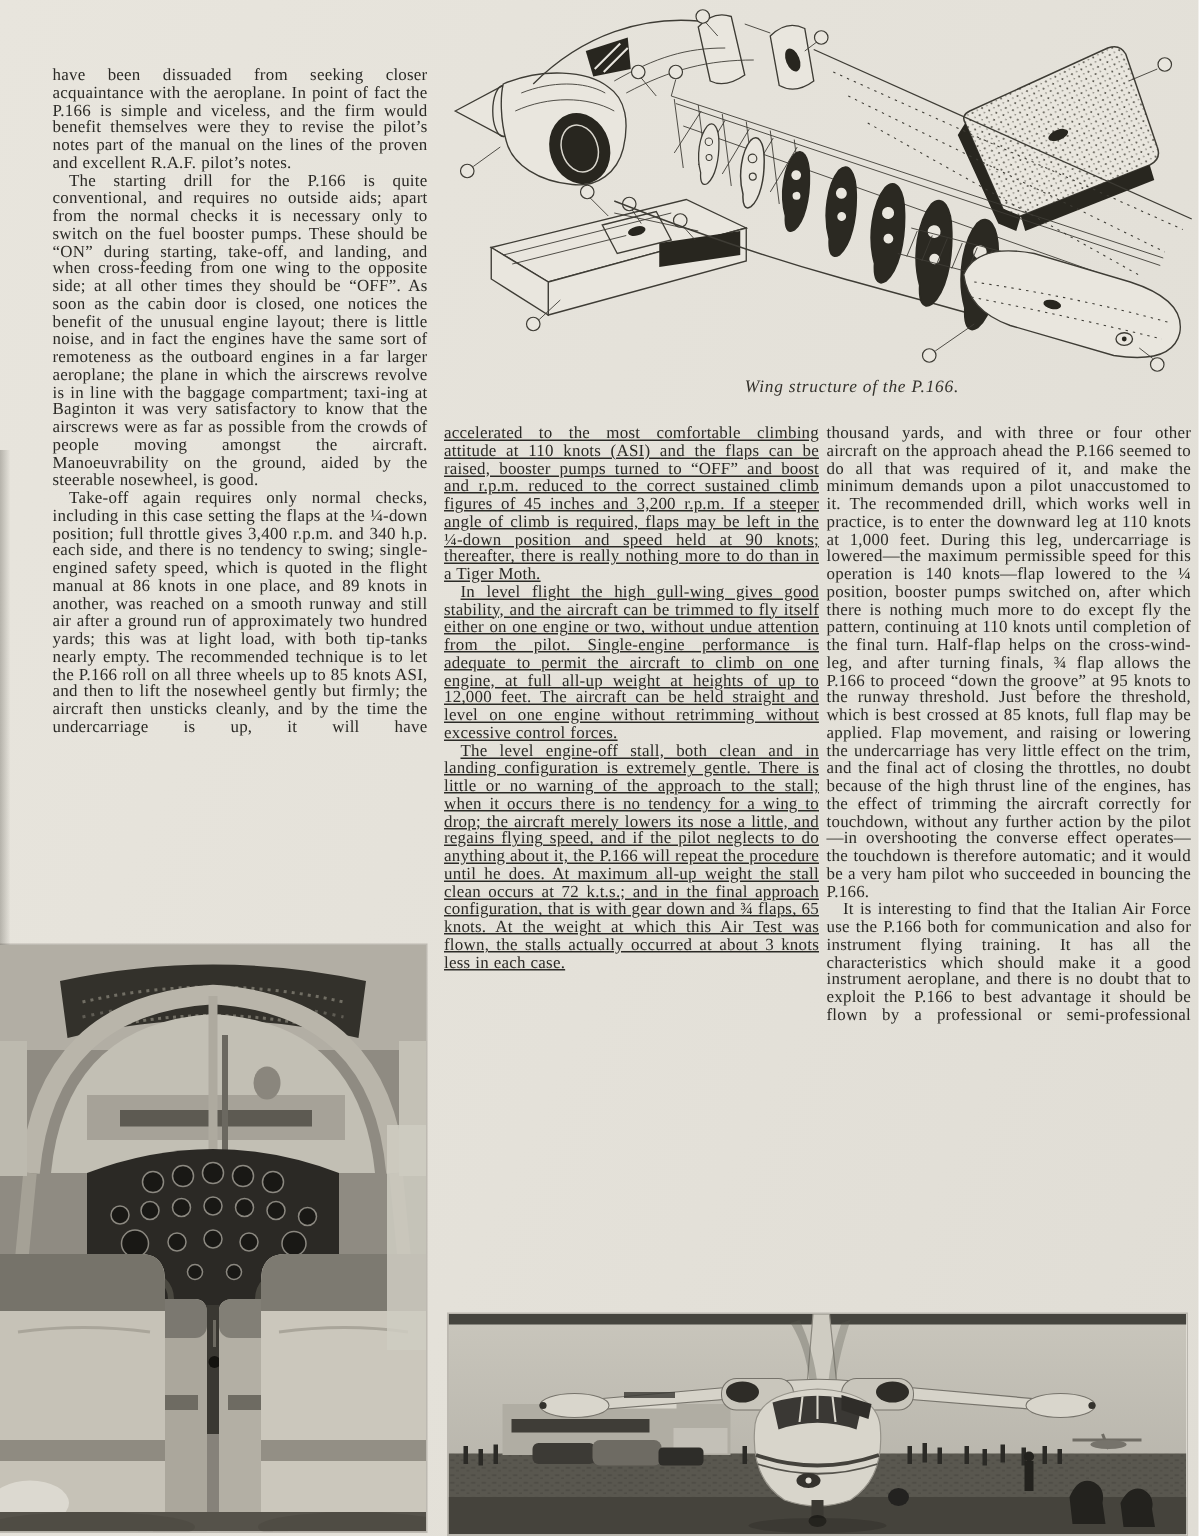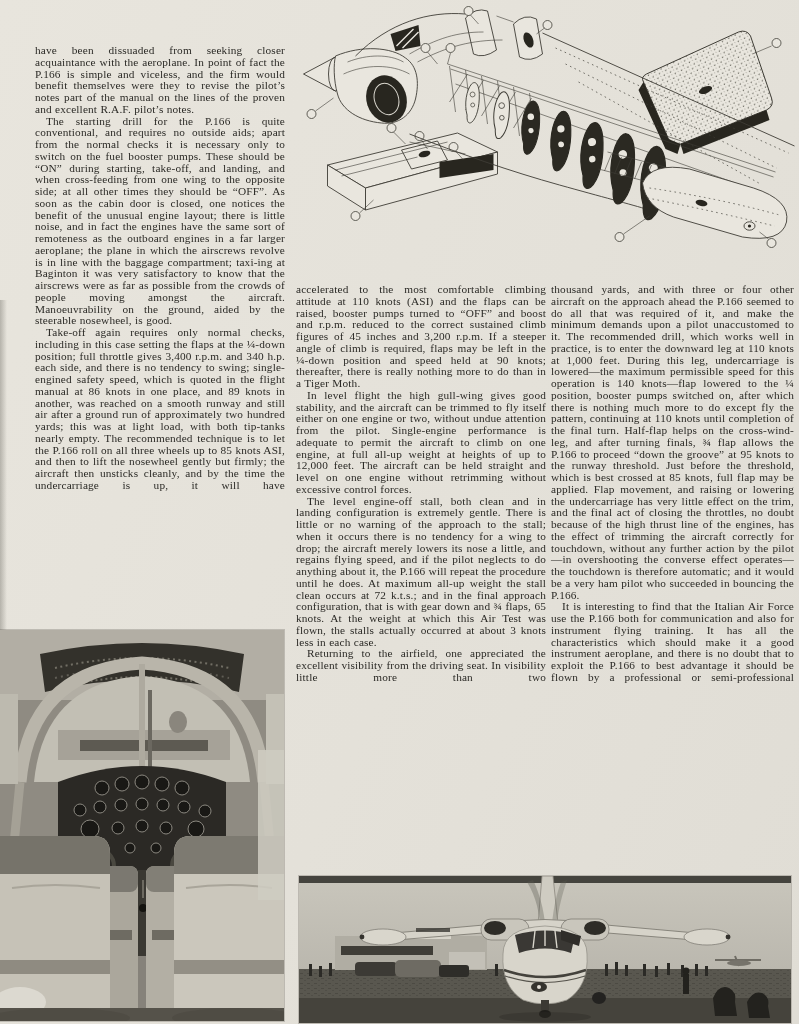--- a/index.html
+++ b/index.html
@@ -13,21 +13,21 @@
   .edge-shade{position:absolute;left:0;top:300px;width:7px;height:330px;
     background:linear-gradient(90deg,rgba(90,88,80,.35),rgba(90,88,80,0));}
   .col{
     position:absolute;width:250px;text-align:justify;
     font-size:11.3px;line-height:11.75px;letter-spacing:.15px;word-spacing:.3px;
   }
   .col p{margin:0;text-indent:11px;}
   .col p.first{text-indent:0;}
   .col p.runover{text-align-last:justify;}
   #col-left{left:35px;top:5px;margin-top:40px;}
-  #col-mid{left:296px;top:284px;}
+  #col-mid{left:296px;top:284px;text-decoration:underline;}
   #col-right{left:551px;top:284px;width:243px;}
   figure{margin:0;}
   #wing-fig{position:absolute;left:296px;top:2px;width:503px;height:246px;}
   #wing-caption{
     position:absolute;left:407px;top:251px;width:322px;text-align:center;
     font-style:italic;font-size:11.6px;letter-spacing:.5px;color:#34322c;
   }
   .photo{position:absolute;overflow:hidden;box-shadow:0 0 0 1px rgba(70,68,60,.25);}
   #cockpit-photo{left:0;top:630px;width:284px;height:391px;}
   #ground-photo{left:299px;top:876px;width:492px;height:147px;}
@@ -167,26 +167,26 @@
         <circle cx="128" cy="46" r="4.5" class="callout"></circle>
           <path d="M130,50 L140,62" class="leader"></path>
         <circle cx="153" cy="46" r="4.5" class="callout"></circle>
           <path d="M153,51 L150,62" class="leader"></path>
         <circle cx="14" cy="112" r="4.5" class="callout"></circle>
           <path d="M18,109 L36,96" class="leader"></path>
       </g>
     </svg>
   </figure>
 
+  <figcaption id="wing-caption">Wing structure of the P.166.</figcaption>
 
   <div class="col" id="col-mid">
     <p class="first">accelerated to the most comfortable climbing attitude at 110 knots (ASI) and the flaps can be raised, booster pumps turned to “OFF” and boost and r.p.m. reduced to the correct sustained climb figures of 45 inches and 3,200 r.p.m. If a steeper angle of climb is required, flaps may be left in the ¼-down position and speed held at 90 knots; thereafter, there is really nothing more to do than in a Tiger Moth.</p>
     <p>In level flight the high gull-wing gives good stability, and the aircraft can be trimmed to fly itself either on one engine or two, without undue attention from the pilot. Single-engine performance is adequate to permit the aircraft to climb on one engine, at full all-up weight at heights of up to 12,000 feet. The aircraft can be held straight and level on one engine without retrimming without excessive control forces.</p>
     <p>The level engine-off stall, both clean and in landing configuration is extremely gentle. There is little or no warning of the approach to the stall; when it occurs there is no tendency for a wing to drop; the aircraft merely lowers its nose a little, and regains flying speed, and if the pilot neglects to do anything about it, the P.166 will repeat the procedure until he does. At maximum all-up weight the stall clean occurs at 72 k.t.s.; and in the final approach configuration, that is with gear down and ¾ flaps, 65 knots. At the weight at which this Air Test was flown, the stalls actually occurred at about 3 knots less in each case.</p>
-    <p class="runover">Returning to the airfield, one appreciated the excellent visibility from the driving seat. In visibility little more than two</p>
   </div>
 
   <div class="col" id="col-right">
     <p class="first">thousand yards, and with three or four other aircraft on the approach ahead the P.166 seemed to do all that was required of it, and make the minimum demands upon a pilot unaccustomed to it. The recommended drill, which works well in practice, is to enter the downward leg at 110 knots at 1,000 feet. During this leg, undercarriage is lowered—the maximum permissible speed for this operation is 140 knots—flap lowered to the ¼ position, booster pumps switched on, after which there is nothing much more to do except fly the pattern, continuing at 110 knots until completion of the final turn. Half-flap helps on the cross-wind-leg, and after turning finals, ¾ flap allows the P.166 to proceed “down the groove” at 95 knots to the runway threshold. Just before the threshold, which is best crossed at 85 knots, full flap may be applied. Flap movement, and raising or lowering the undercarriage has very little effect on the trim, and the final act of closing the throttles, no doubt because of the high thrust line of the engines, has the effect of trimming the aircraft correctly for touchdown, without any further action by the pilot—in overshooting the converse effect operates—the touchdown is therefore automatic; and it would be a very ham pilot who succeeded in bouncing the P.166.</p>
     <p class="runover">It is interesting to find that the Italian Air Force use the P.166 both for communication and also for instrument flying training. It has all the characteristics which should make it a good instrument aeroplane, and there is no doubt that to exploit the P.166 to best advantage it should be flown by a professional or semi-professional</p>
   </div>
 
   <div class="photo" id="cockpit-photo">
     <svg viewBox="0 0 284 391" width="284" height="391">
       <rect width="284" height="391" fill="#8f8b82"></rect>

